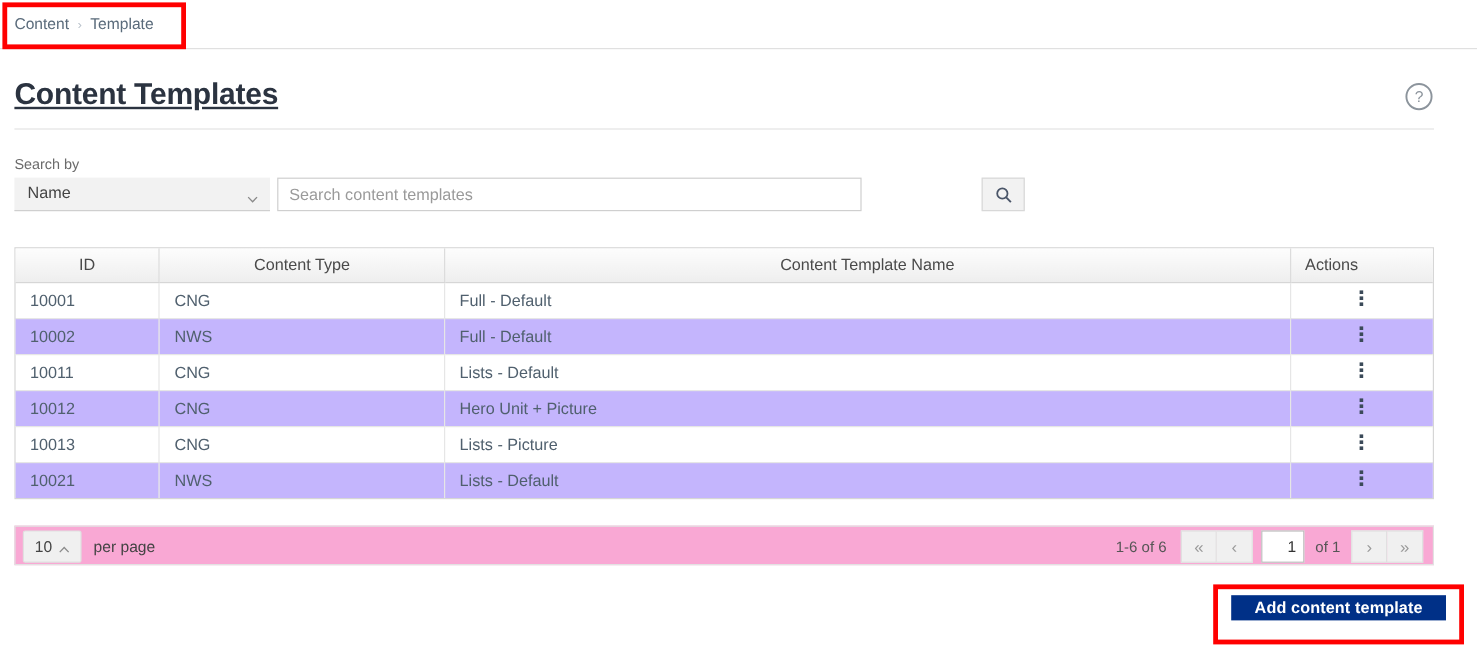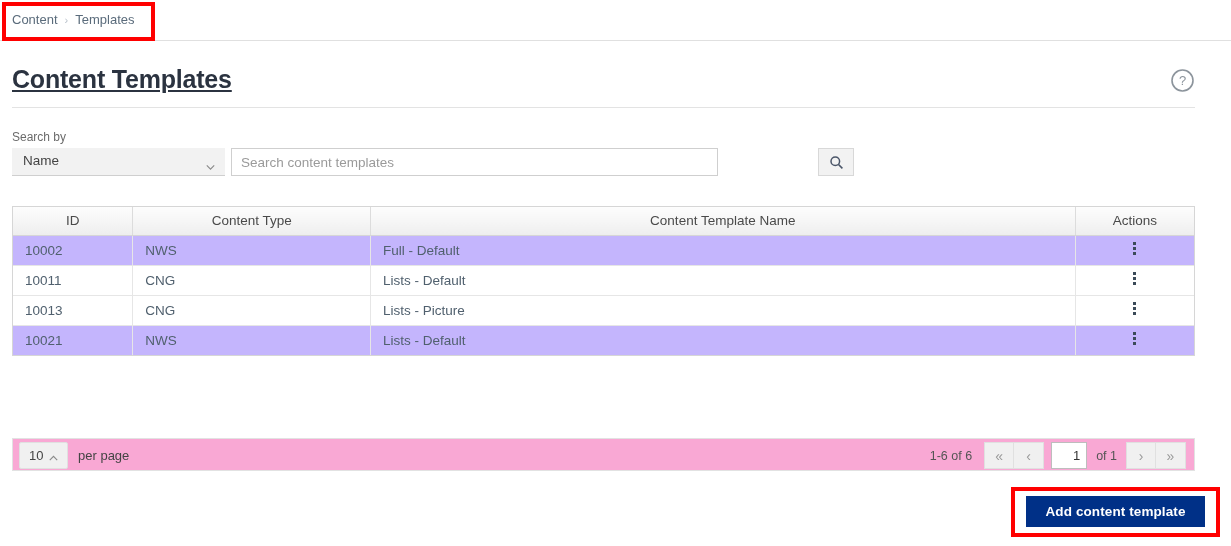--- a/index.html
+++ b/index.html
@@ -141,21 +141,21 @@
   table.grid thead th {
     height: 28px;
     background: linear-gradient(to bottom, #fdfdfd 0%, #eeeeee 100%);
     border-bottom: 1px solid #d6d6d6;
     border-right: 1px solid #dcdcdc;
     color: #4a4a4a;
     font-weight: normal;
     text-align: center;
     padding: 0 12px;
   }
-  table.grid thead th:last-child { border-right: none; text-align: center; }
+  table.grid thead th:last-child { border-right: none; text-align: left; }
   table.grid tbody td {
     height: 30px;
     border-bottom: 1px solid #e6e6e6;
     border-right: 1px solid #e6e6e6;
     padding: 0 12px;
     color: #50606e;
   }
   table.grid tbody td:last-child { border-right: none; text-align: center; }
   table.grid tbody tr:last-child td { border-bottom: none; }
   table.grid tbody tr.alt td { background: #c4b5fd; }
@@ -246,37 +246,37 @@
   .pg-of {
     font-size: 12.5px;
     color: #555;
     margin: 0 9px 0 2px;
   }
 
   
   .add-btn {
     position: absolute;
     left: 1026px; top: 496px;
-    width: 179px; height: 31px;
+    width: 179px; height: 21px;
     background: #003087;
     color: #ffffff;
     border: none;
     font-size: 13.5px;
     font-weight: bold;
     cursor: pointer;
     font-family: "Liberation Sans", sans-serif;
     letter-spacing: 0.1px;
   }
 </style>
 </head>
 <body>
 
 <div class="breadcrumb-bar">
   <div class="breadcrumb">
-    <a class="crumb" href="#">Content</a><span class="sep">›</span><a class="crumb" href="#">Templates</a>
+    <a class="crumb" href="#">Content</a><span class="sep">›</span><a class="crumb" href="#">Template</a>
   </div>
 </div>
 <div class="annot" id="annot-breadcrumb"></div>
 
 <div class="title-row">
   <h1 class="page-title">Content Templates</h1>
   <span class="help-icon">
     <svg width="25" height="25" viewBox="0 0 25 25">
       <circle cx="12.5" cy="12.5" r="10.5" fill="none" stroke="#8c949c" stroke-width="1.6"></circle>
       <text x="12.5" y="17.4" text-anchor="middle" font-family="Liberation Sans, sans-serif" font-size="13" fill="#8c949c">?</text>
@@ -310,32 +310,48 @@
   <table class="grid">
     <thead>
       <tr>
         <th class="col-id">ID</th>
         <th class="col-type">Content Type</th>
         <th class="col-name">Content Template Name</th>
         <th class="col-act">Actions</th>
       </tr>
     </thead>
     <tbody>
+      <tr>
+        <td>10001</td>
+        <td>CNG</td>
+        <td>Full - Default</td>
+        <td>
+          <span class="kebab"><i></i><i></i><i></i></span>
+        </td>
+      </tr>
       <tr class="alt">
         <td>10002</td>
         <td>NWS</td>
         <td>Full - Default</td>
         <td>
           <span class="kebab"><i></i><i></i><i></i></span>
         </td>
       </tr>
       <tr>
         <td>10011</td>
         <td>CNG</td>
         <td>Lists - Default</td>
+        <td>
+          <span class="kebab"><i></i><i></i><i></i></span>
+        </td>
+      </tr>
+      <tr class="alt">
+        <td>10012</td>
+        <td>CNG</td>
+        <td>Hero Unit + Picture</td>
         <td>
           <span class="kebab"><i></i><i></i><i></i></span>
         </td>
       </tr>
       <tr>
         <td>10013</td>
         <td>CNG</td>
         <td>Lists - Picture</td>
         <td>
           <span class="kebab"><i></i><i></i><i></i></span>

